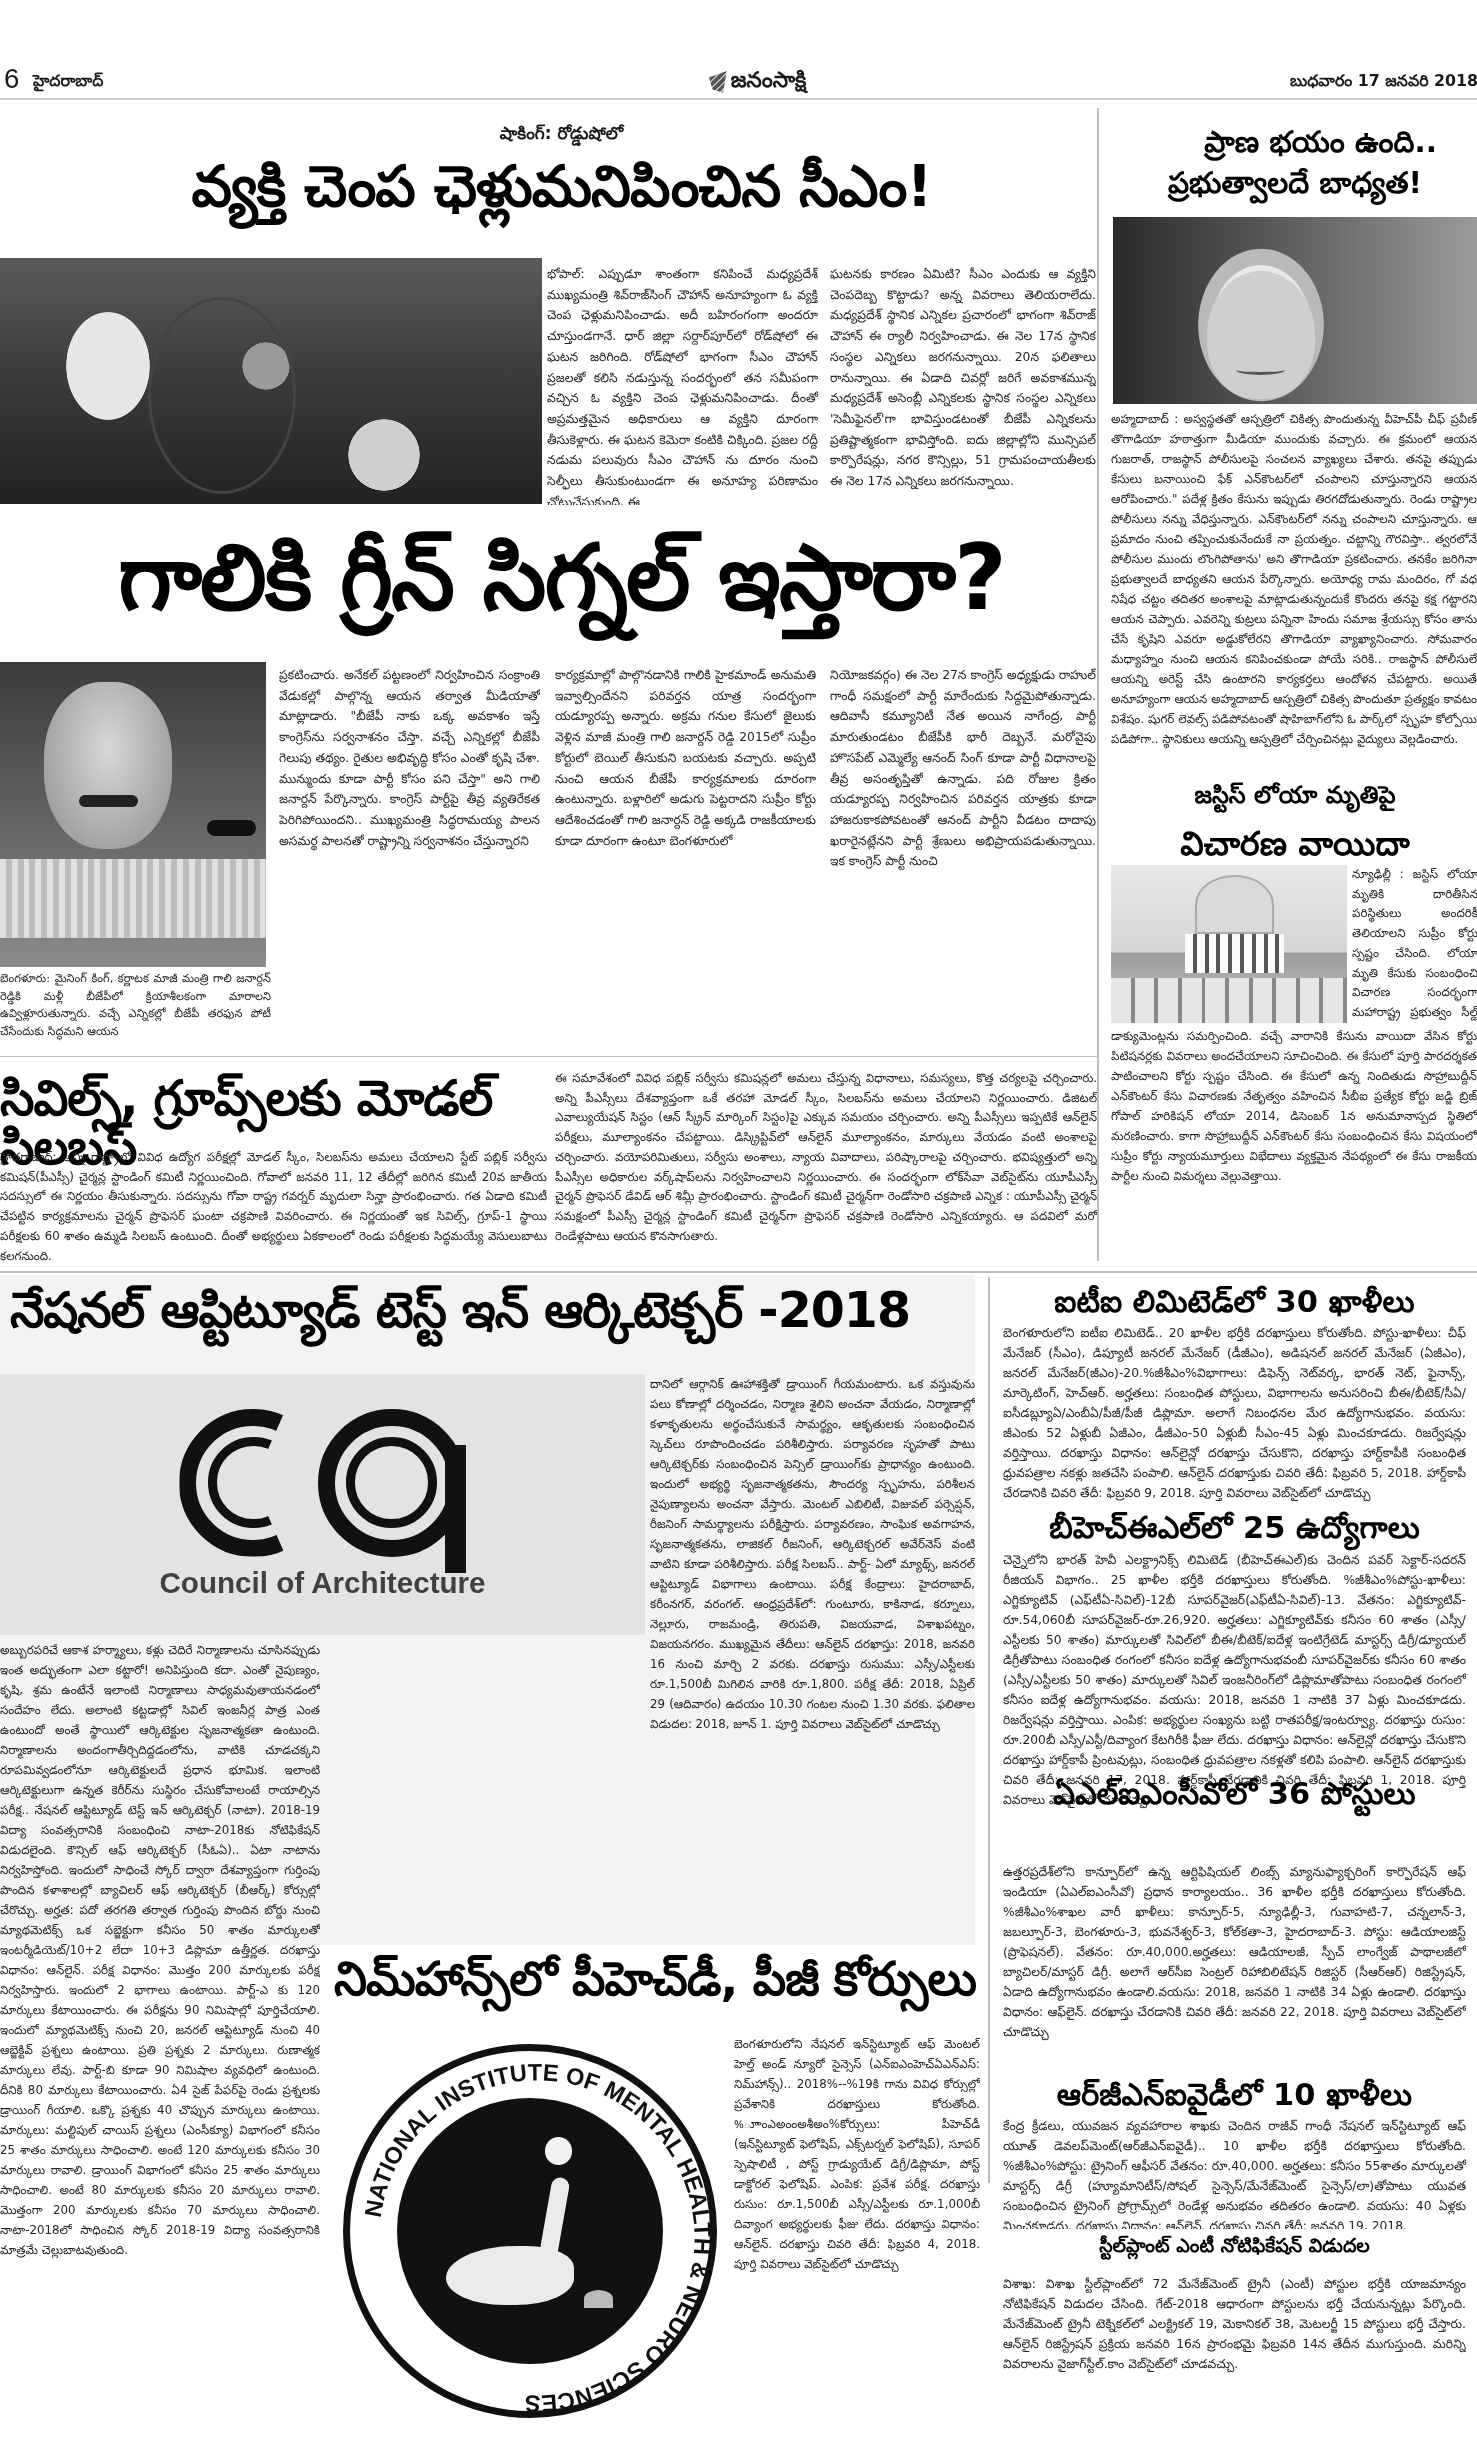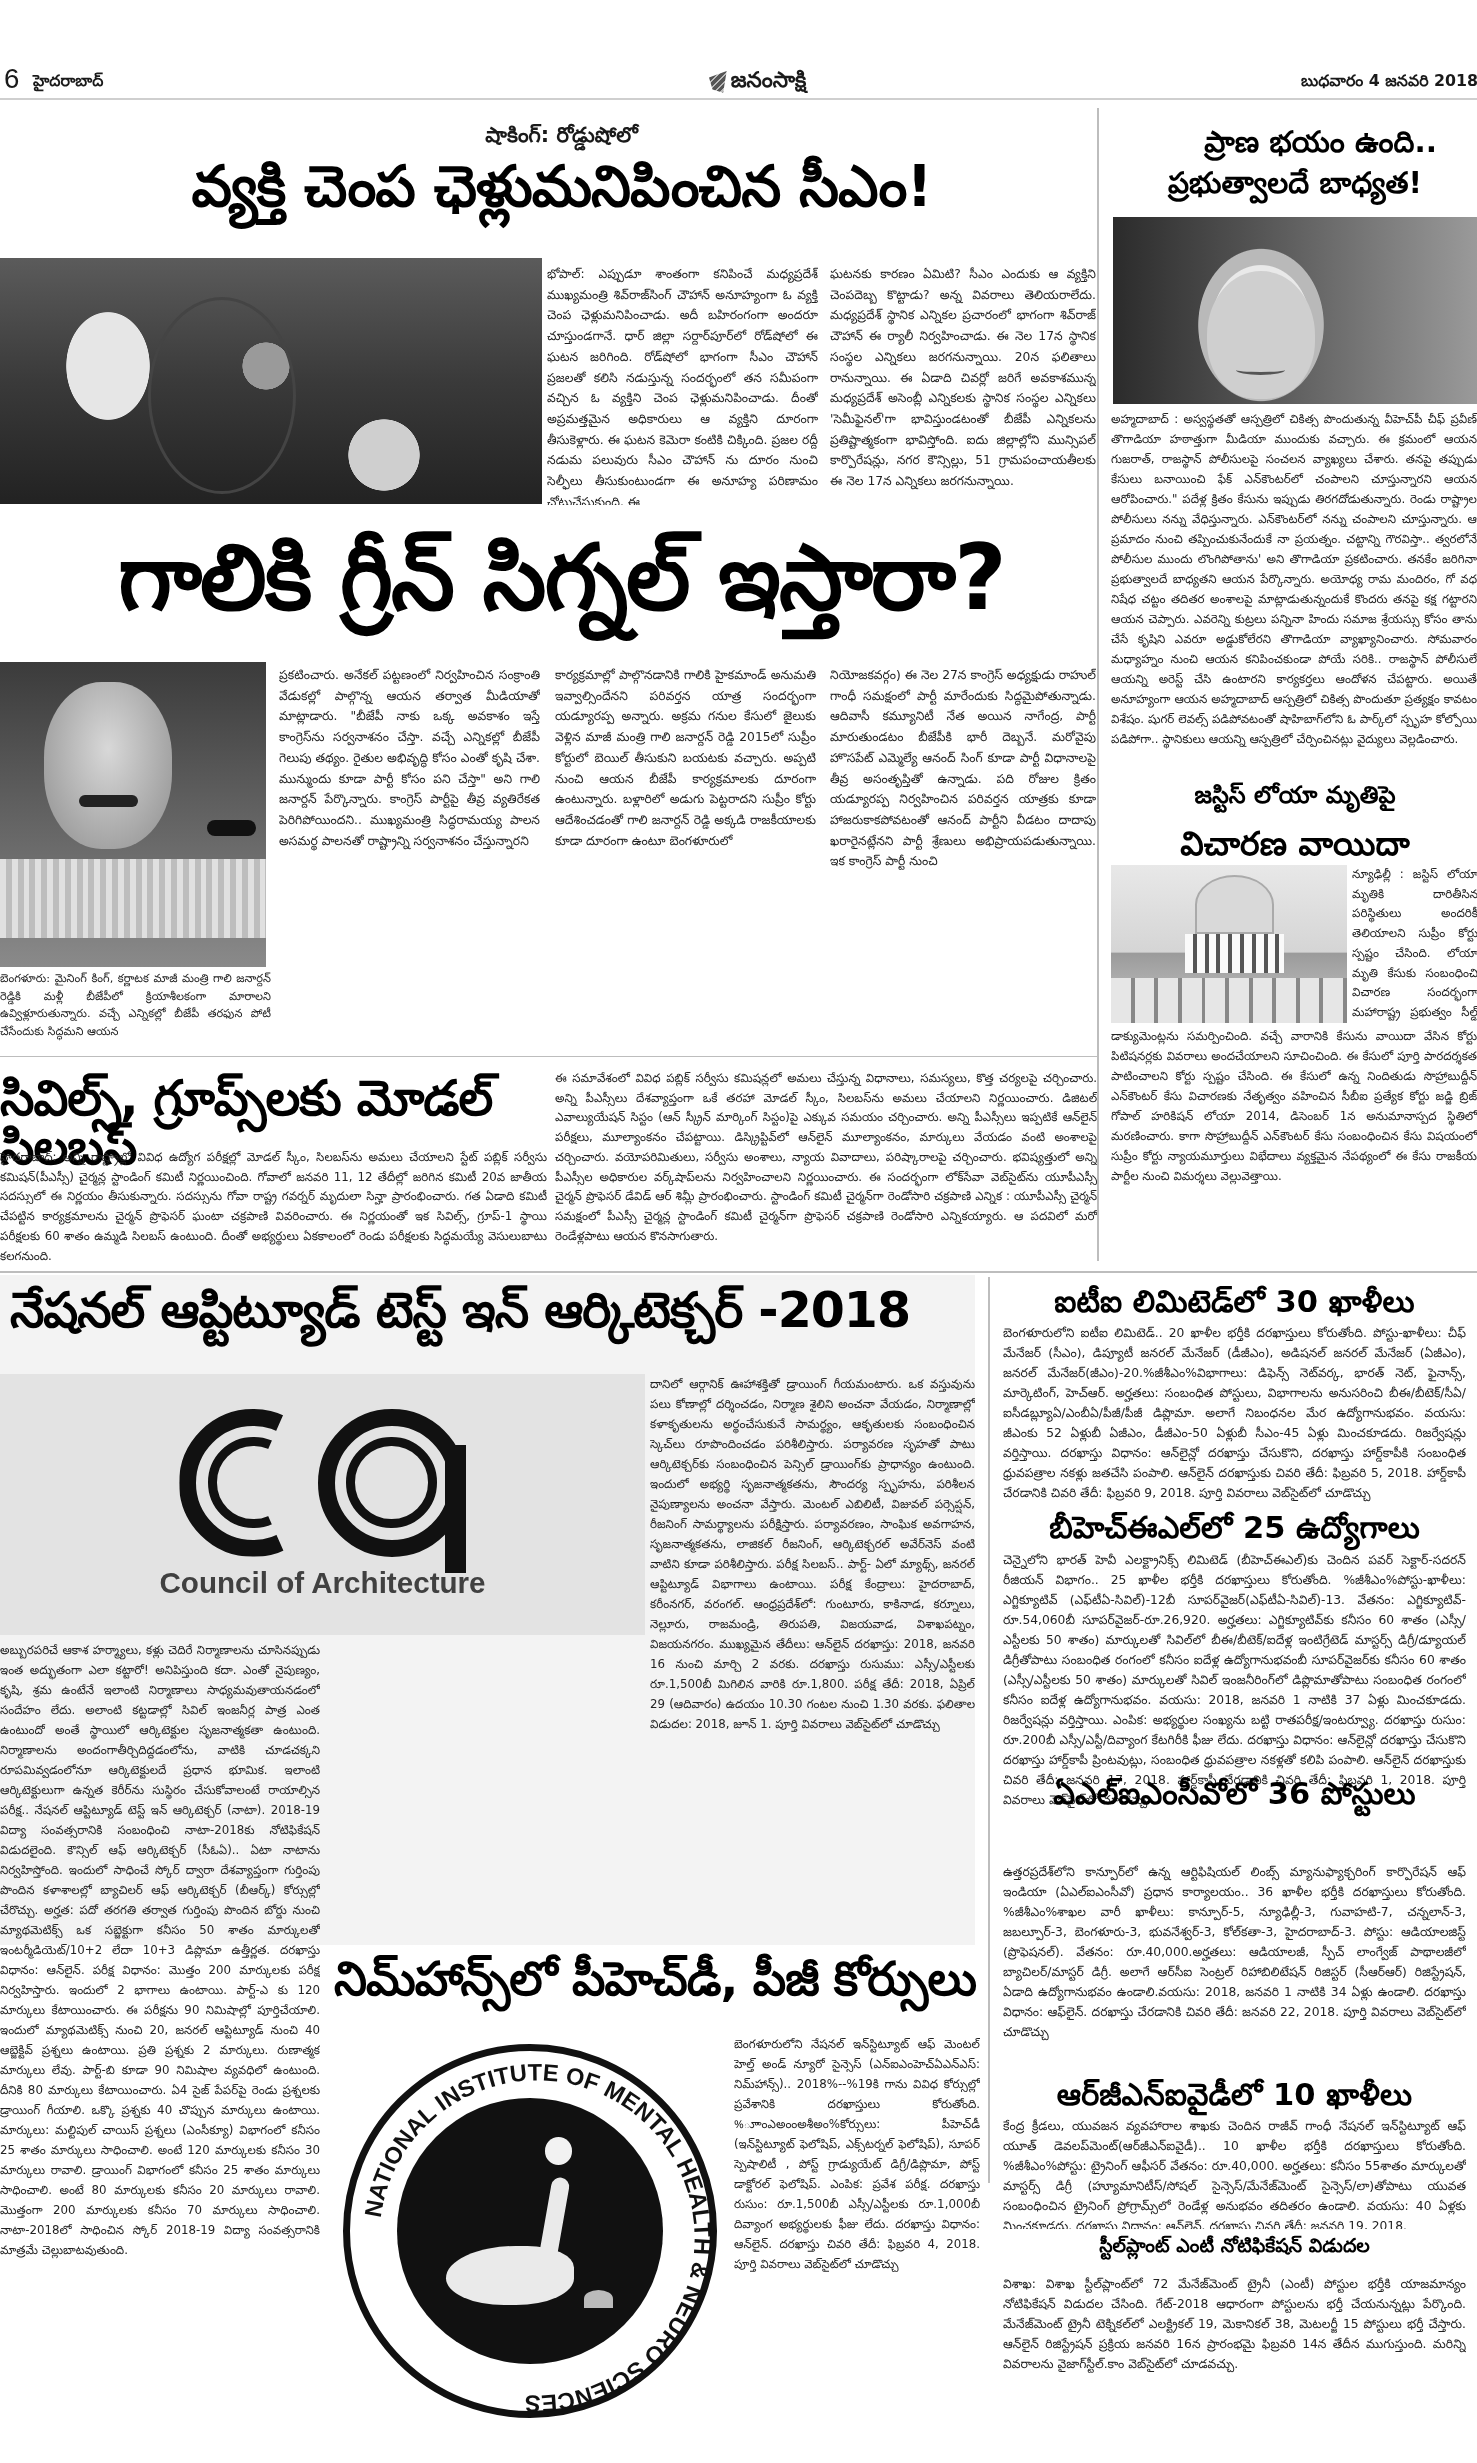--- a/index.html
+++ b/index.html
@@ -69,24 +69,24 @@
 </head>
 <body>
 
 <div class="masthead">
   <span class="page-no">6</span>
   <span class="city">హైదరాబాద్</span>
   <span class="paper">
     <span class="logo-mark"></span>
     <span>జనంసాక్షి</span>
   </span>
-  <span class="date">బుధవారం 4 జనవరి 2018</span>
+  <span class="date">బుధవారం 17 జనవరి 2018</span>
 </div>
 
-<div class="kicker" style="left:118px;top:123px;width:887px;font-size:21px;">షాకింగ్: రోడ్డుషోలో</div>
+<div class="kicker" style="left:118px;top:123px;width:887px;font-size:17px;">షాకింగ్: రోడ్డుషోలో</div>
 <div class="headline" style="left:79px;top:158px;width:965px;font-size:57px;text-align:center;">వ్యక్తి చెంప ఛెళ్లుమనిపించిన సీఎం!</div>
 <div class="photo crowd-photo" style="left:0;top:258px;width:542px;height:246px;">
   <div class="circle"></div>
 </div>
 <div class="col-text" style="left:547px;top:264px;width:271px;height:241px;">భోపాల్: ఎప్పుడూ శాంతంగా కనిపించే మధ్యప్రదేశ్ ముఖ్యమంత్రి శివ్‌రాజ్‌సింగ్ చౌహాన్ అనూహ్యంగా ఓ వ్యక్తి చెంప ఛెళ్లుమనిపించాడు. అదీ బహిరంగంగా అందరూ చూస్తుండగానే. ధార్ జిల్లా సర్దార్‌పూర్‌లో రోడ్‌షోలో ఈ ఘటన జరిగింది. రోడ్‌షోలో భాగంగా సీఎం చౌహాన్ ప్రజలతో కలిసి నడుస్తున్న సందర్భంలో తన సమీపంగా వచ్చిన ఓ వ్యక్తిని చెంప ఛెళ్లుమనిపించాడు. దీంతో అప్రమత్తమైన అధికారులు ఆ వ్యక్తిని దూరంగా తీసుకెళ్లారు. ఈ ఘటన కెమెరా కంటికి చిక్కింది. ప్రజల రద్దీ నడుమ పలువురు సీఎం చౌహాన్ ను దూరం నుంచి సెల్ఫీలు తీసుకుంటుండగా ఈ అనూహ్య పరిణామం చోటుచేసుకుంది. ఈ</div>
 <div class="col-text" style="left:830px;top:264px;width:266px;height:241px;">ఘటనకు కారణం ఏమిటి? సీఎం ఎందుకు ఆ వ్యక్తిని చెంపదెబ్బ కొట్టాడు? అన్న వివరాలు తెలియరాలేదు. మధ్యప్రదేశ్ స్థానిక ఎన్నికల ప్రచారంలో భాగంగా శివ్‌రాజ్ చౌహాన్ ఈ ర్యాలీ నిర్వహించాడు. ఈ నెల 17న స్థానిక సంస్థల ఎన్నికలు జరగనున్నాయి. 20న ఫలితాలు రానున్నాయి. ఈ ఏడాది చివర్లో జరిగే అవకాశమున్న మధ్యప్రదేశ్ అసెంబ్లీ ఎన్నికలకు స్థానిక సంస్థల ఎన్నికలు 'సెమీఫైనల్'గా భావిస్తుండటంతో బీజేపీ ఎన్నికలను ప్రతిష్టాత్మకంగా భావిస్తోంది. ఐదు జిల్లాల్లోని మున్సిపల్ కార్పొరేషన్లు, నగర కౌన్సిల్లు, 51 గ్రామపంచాయతీలకు ఈ నెల 17న ఎన్నికలు జరగనున్నాయి.</div>
 
 <div class="vline" style="left:1097px;top:108px;height:1153px;"></div>
 <div class="headline" style="left:1073px;top:128px;width:364px;font-size:29.6px;text-align:right;letter-spacing:0;">ప్రాణ భయం ఉంది..</div>
 <div class="headline" style="left:1113px;top:169px;width:364px;font-size:29.6px;text-align:center;letter-spacing:0;">ప్రభుత్వాలదే బాధ్యత!</div>

